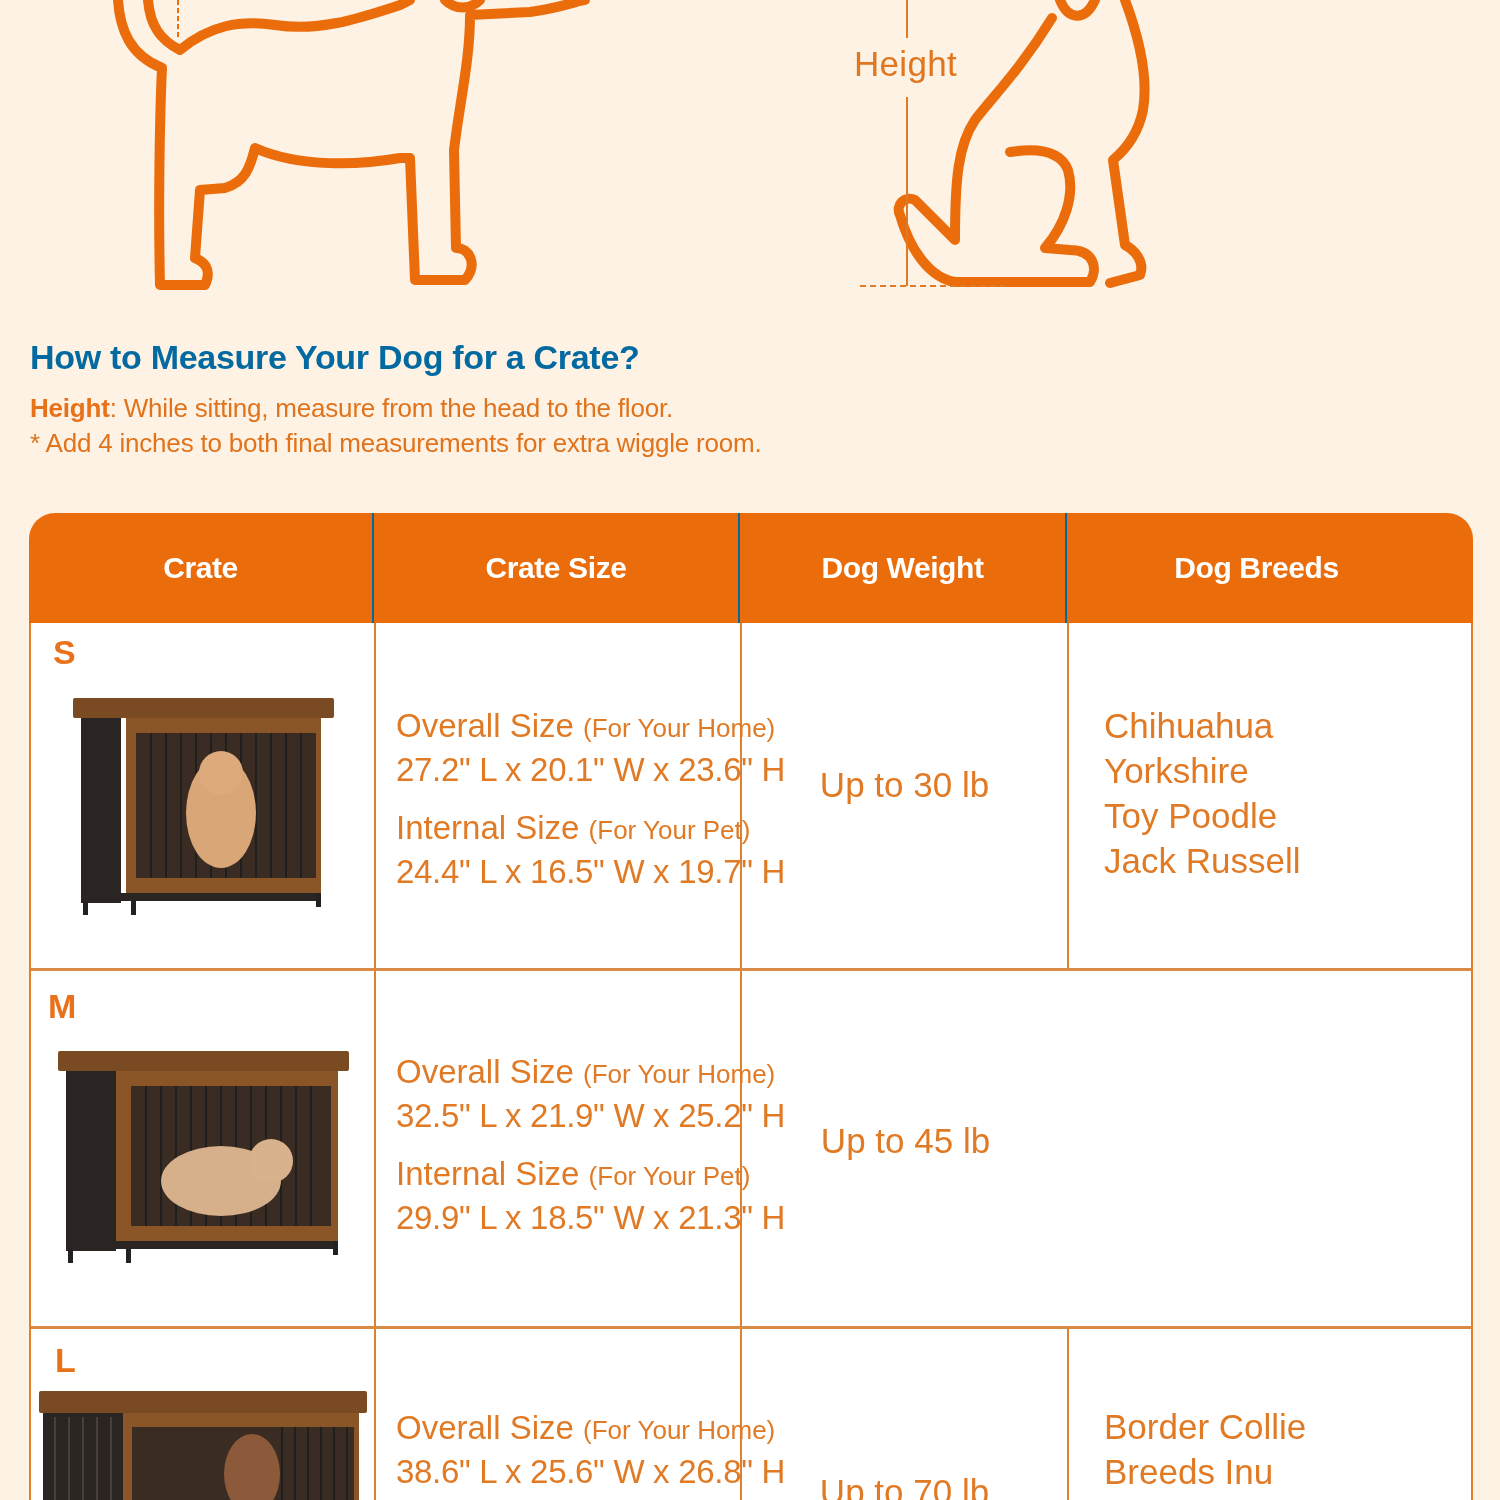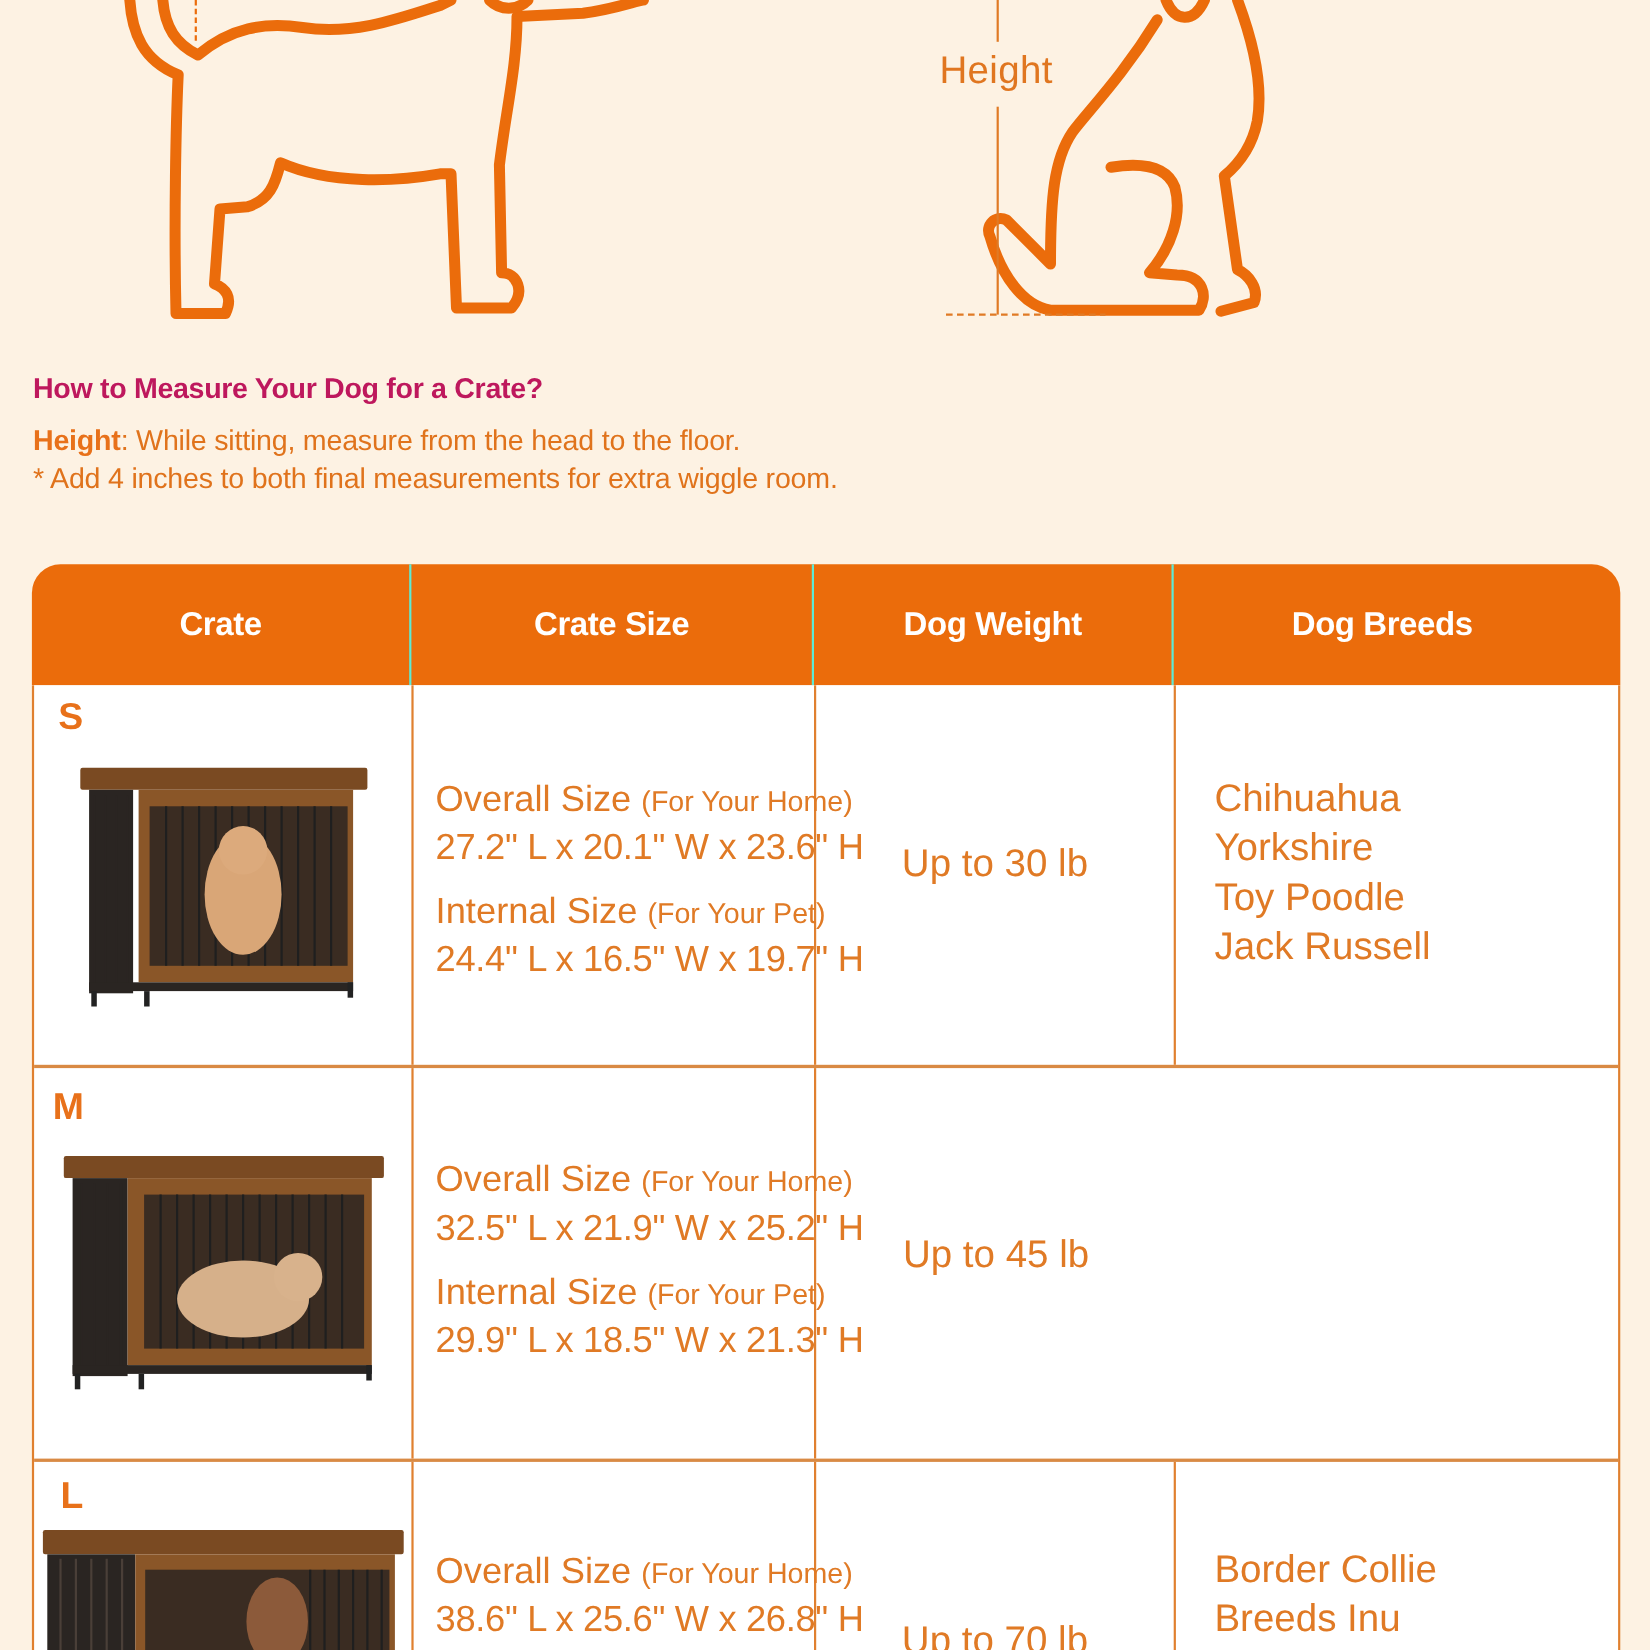--- a/index.html
+++ b/index.html
@@ -4,27 +4,27 @@
 <style>
   * { box-sizing: border-box; margin: 0; padding: 0; }
   html, body { width: 1500px; height: 1500px; overflow: hidden; background: #fdf2e3; }
   body { position: relative; font-family: "Liberation Sans", "DejaVu Sans", sans-serif; color: #e0731c; }
 
   .illustration { position: absolute; left: 0; top: 0; width: 1500px; height: 320px; }
   .illustration svg { position: absolute; left: 0; top: 0; }
   .height-label { position: absolute; left: 854px; top: 44px; font-size: 35px; color: #e07620; font-weight: 400; letter-spacing: 0.3px; }
 
   .measure { position: absolute; left: 30px; top: 338px; width: 1200px; }
-  .measure h2 { font-size: 26px; font-weight: 700; color: #be185d; letter-spacing: -0.3px; margin-bottom: 14px; }
+  .measure h2 { font-size: 34px; font-weight: 700; color: #0369a1; letter-spacing: -0.3px; margin-bottom: 14px; }
   .measure p { font-size: 26px; line-height: 35px; color: #e0731c; letter-spacing: -0.2px; }
   .measure b { font-weight: 700; color: #e8711a; }
 
   .table { position: absolute; left: 29px; top: 513px; width: 1444px; height: 1000px; }
   .thead { position: absolute; left: 0; top: 0; width: 1444px; height: 110px; background: #eb6c0b; border-radius: 26px 26px 0 0; display: flex; }
-  .th { height: 110px; display: flex; align-items: center; justify-content: center; color: #fff; font-weight: 700; font-size: 30px; letter-spacing: -0.4px; border-right: 2px solid #5eead4; }
+  .th { height: 110px; display: flex; align-items: center; justify-content: center; color: #fff; font-weight: 700; font-size: 30px; letter-spacing: -0.4px; border-right: 2px solid #0369a1; }
   .th:last-child { border-right: none; }
   .c1 { width: 345px; } .c2 { width: 366px; } .c3 { width: 327px; } .c4 { width: 379px; }
 
   .tbody { position: absolute; left: 0; top: 110px; width: 1444px; background: #fff; border-left: 2px solid #e0802f; border-right: 2px solid #e0802f; }
   .row { display: flex; border-bottom: 3px solid #d98a44; }
   .row.r1 { height: 348px; } .row.r2 { height: 358px; } .row.r3 { height: 300px; border-bottom: none; }
   .cell { position: relative; height: 100%; border-right: 2px solid #e0802f; }
   .cell:last-child { border-right: none; }
   .size-letter { position: absolute; left: 22px; top: 10px; font-size: 34px; font-weight: 700; color: #e8711a; }
   .r2 .size-letter { left: 17px; top: 16px; }

